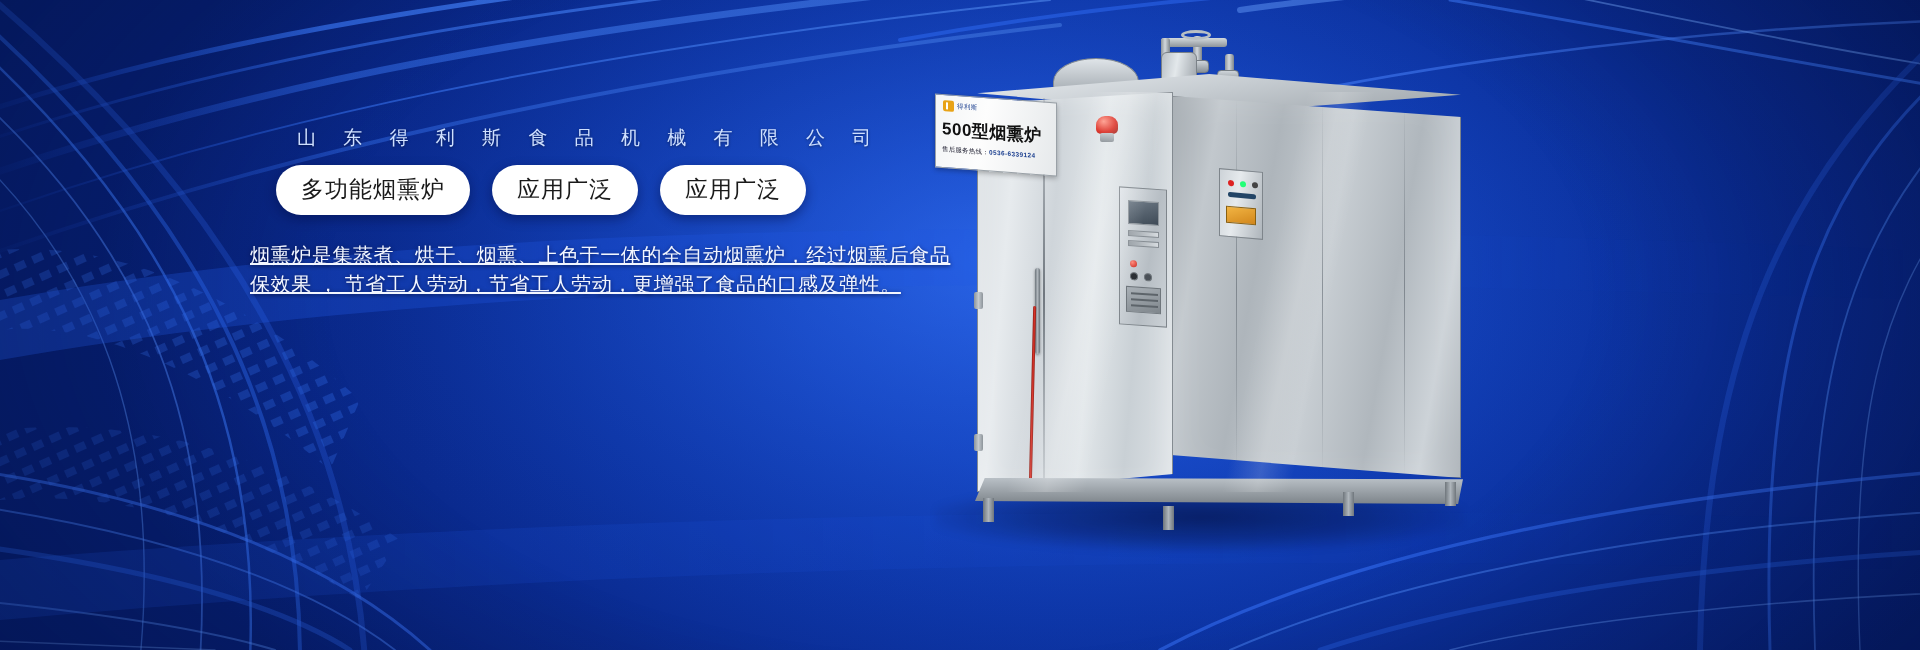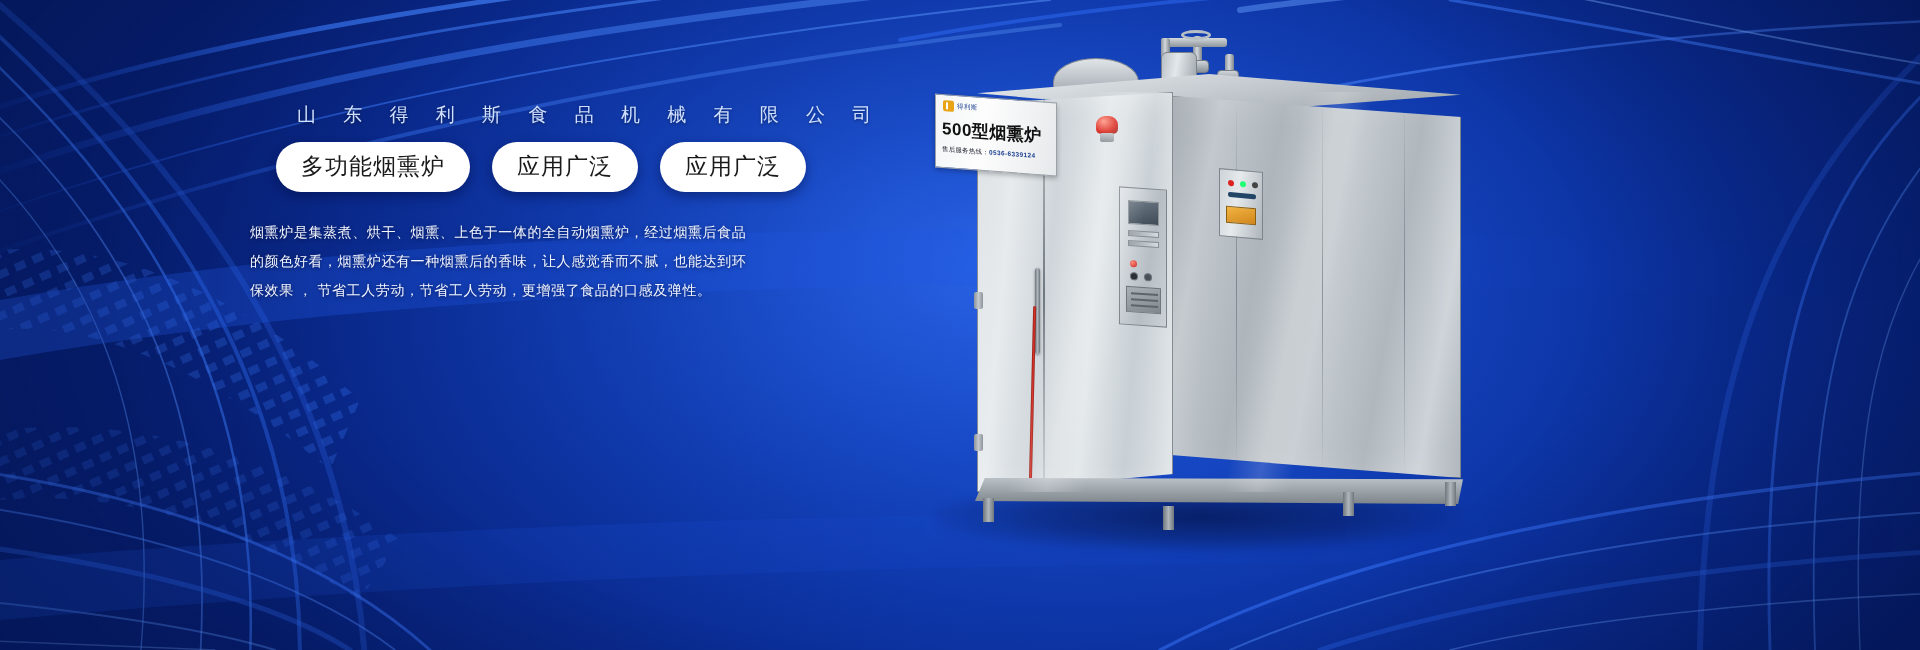--- a/index.html
+++ b/index.html
@@ -27,21 +27,21 @@
       radial-gradient(ellipse 1400px 800px at 50% 45%, rgba(0,0,0,0) 45%, rgba(0,10,45,.55) 100%);
     pointer-events:none;
     z-index:6;
   }
 
   svg.deco { position:absolute; inset:0; width:1920px; height:650px; }
 
   
   .text-col {
     position:absolute;
-    left:246px; top:100px;
+    left:246px; top:123px;
     width:580px;
     z-index:8;
   }
 
   .company {
     font-size:19px;
     letter-spacing:11px;
     color:#cfe0ff;
     text-indent:11px;
     font-weight:400;
@@ -81,25 +81,26 @@
     padding:9px 25px 11px;
     border-radius:26px;
     white-space:nowrap;
     box-shadow:0 4px 12px rgba(0,12,60,.45);
     line-height:30px;
   }
 
   .body-copy {
     padding-left:4px;
     color:#f2f6ff;
-    font-size:14px;
+    font-size:20px;
     line-height:29px;
     letter-spacing:.6px;
     text-shadow:0 1px 4px rgba(0,8,40,.65);
     width:570px;
+    text-decoration:underline;
   }
   .body-copy p { margin:0; white-space:nowrap; }
 
   
   .machine {
     position:absolute;
     left:925px; top:30px;
     width:560px; height:520px;
     z-index:7;
   }
@@ -529,18 +530,17 @@
 
 
     <div class="pills">
       <span class="pill">多功能烟熏炉</span>
       <span class="pill">应用广泛</span>
       <span class="pill">应用广泛</span>
     </div>
 
     <div class="body-copy">
       <p>烟熏炉是集蒸煮、烘干、烟熏、上色于一体的全自动烟熏炉，经过烟熏后食品</p>
-      <p>的颜色好看，烟熏炉还有一种烟熏后的香味，让人感觉香而不腻，也能达到环</p>
       <p>保效果 ， 节省工人劳动，节省工人劳动，更增强了食品的口感及弹性。</p>
     </div>
 
   </div>
 </div>
 
 </body></html>

